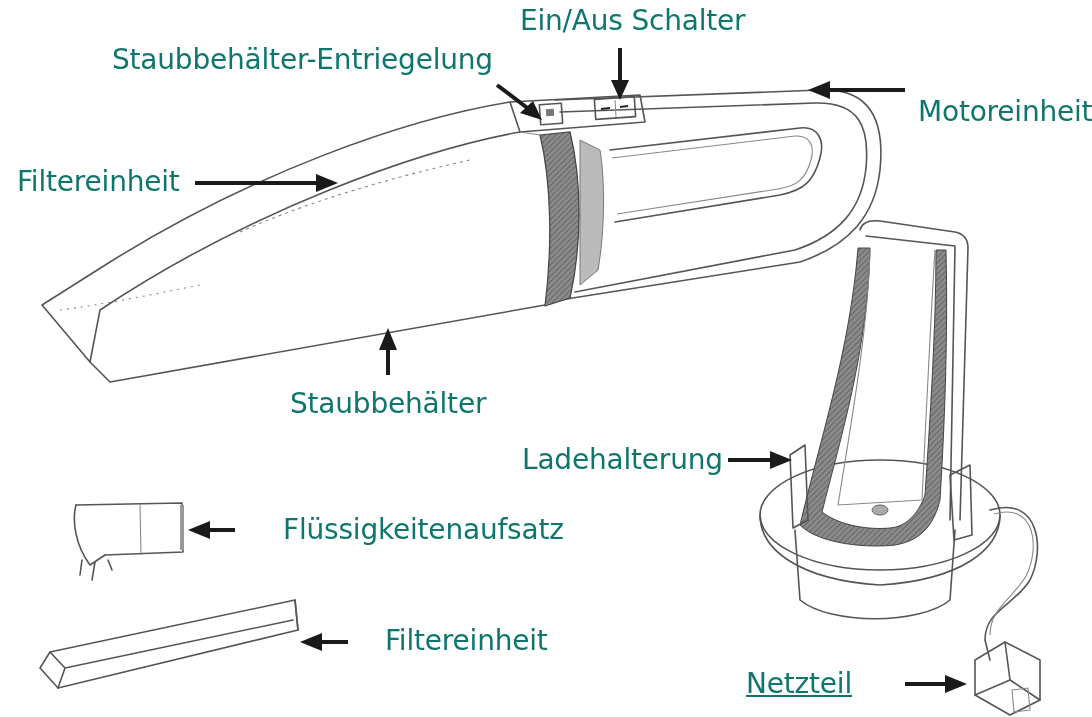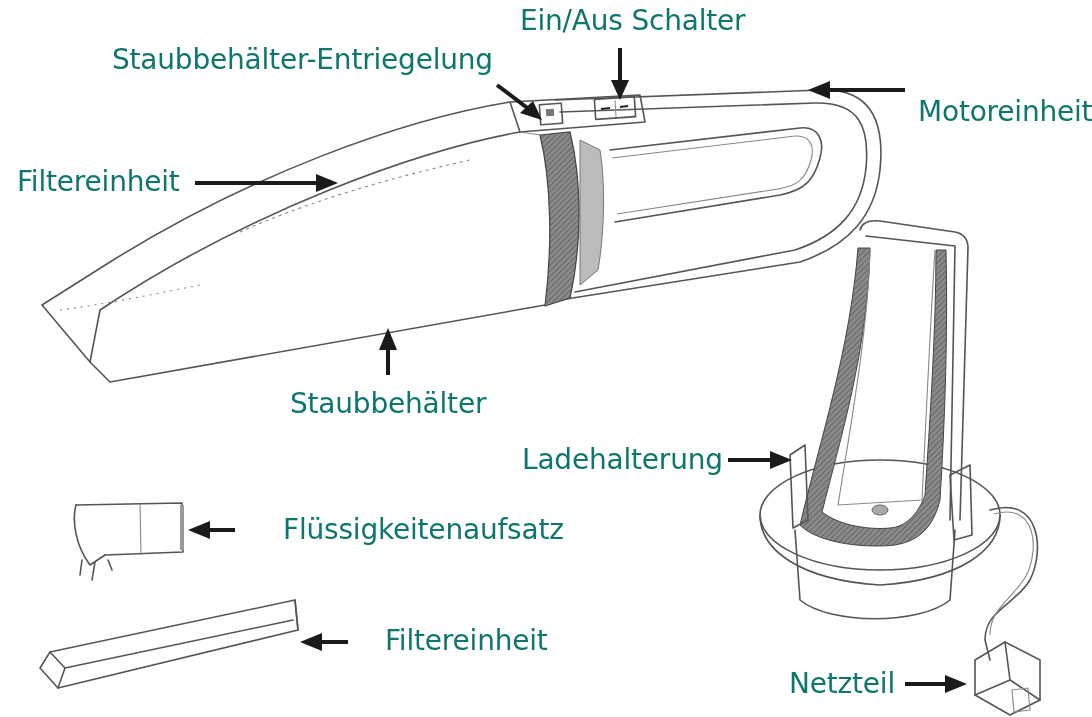--- a/index.html
+++ b/index.html
@@ -136,13 +136,13 @@
 </svg>
 
 <div class="label" style="left:112px; top:48px;">Staubbehälter-Entriegelung</div>
 <div class="label" style="left:520px; top:9px;">Ein/Aus Schalter</div>
 <div class="label" style="left:918px; top:76px;margin-top:24px;">Motoreinheit</div>
 <div class="label" style="left:17px; top:170px;">Filtereinheit</div>
 <div class="label" style="left:290px; top:392px;">Staubbehälter</div>
 <div class="label" style="left:522px; top:448px;text-align:right;">Ladehalterung</div>
 <div class="label" style="left:283px; top:518px;">Flüssigkeitenaufsatz</div>
 <div class="label" style="left:385px; top:629px;">Filtereinheit</div>
-<div class="label" style="left:789px; top:672px;">Netzteil</div>
+<div class="label" style="left:746px; top:672px;text-decoration:underline;">Netzteil</div>
 
 </body></html>

